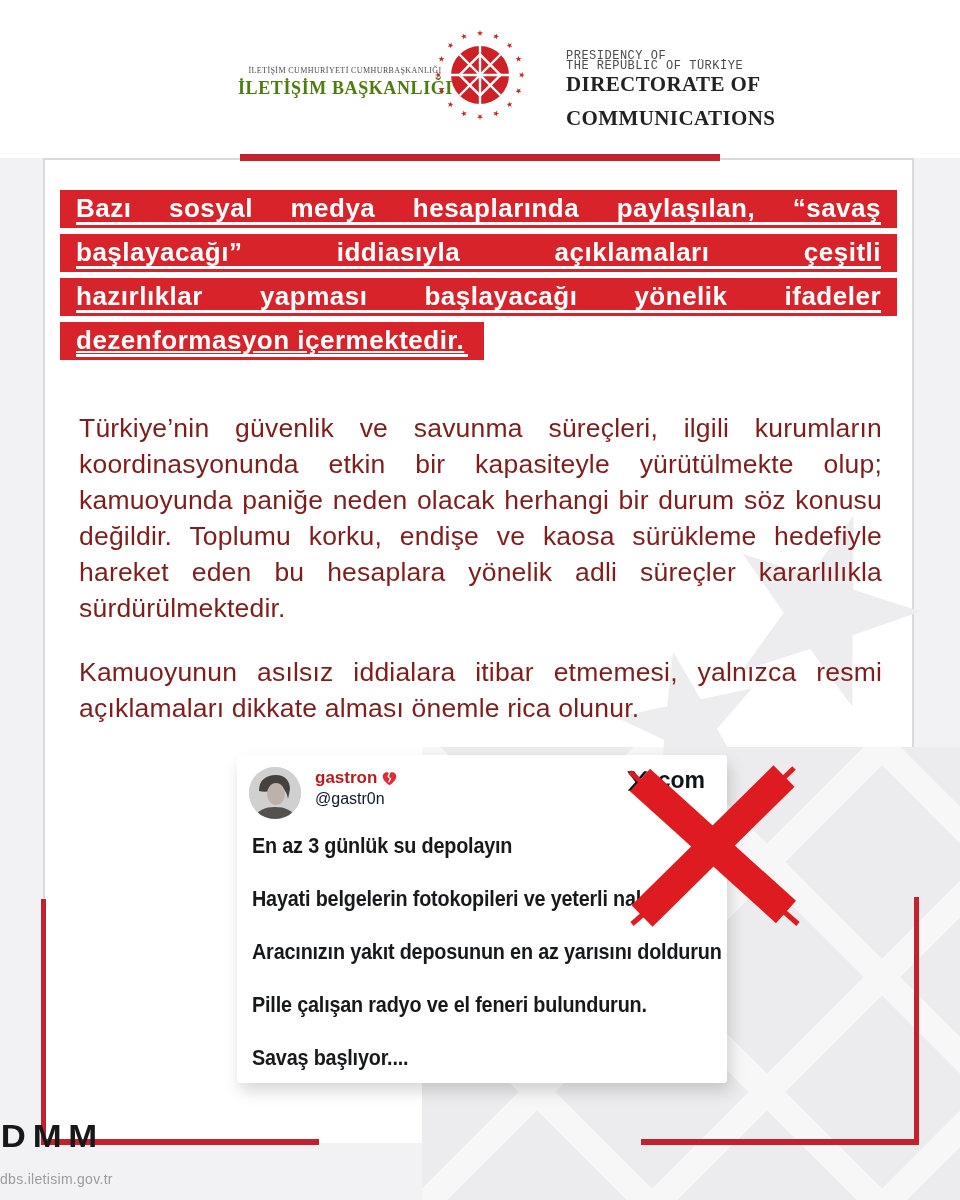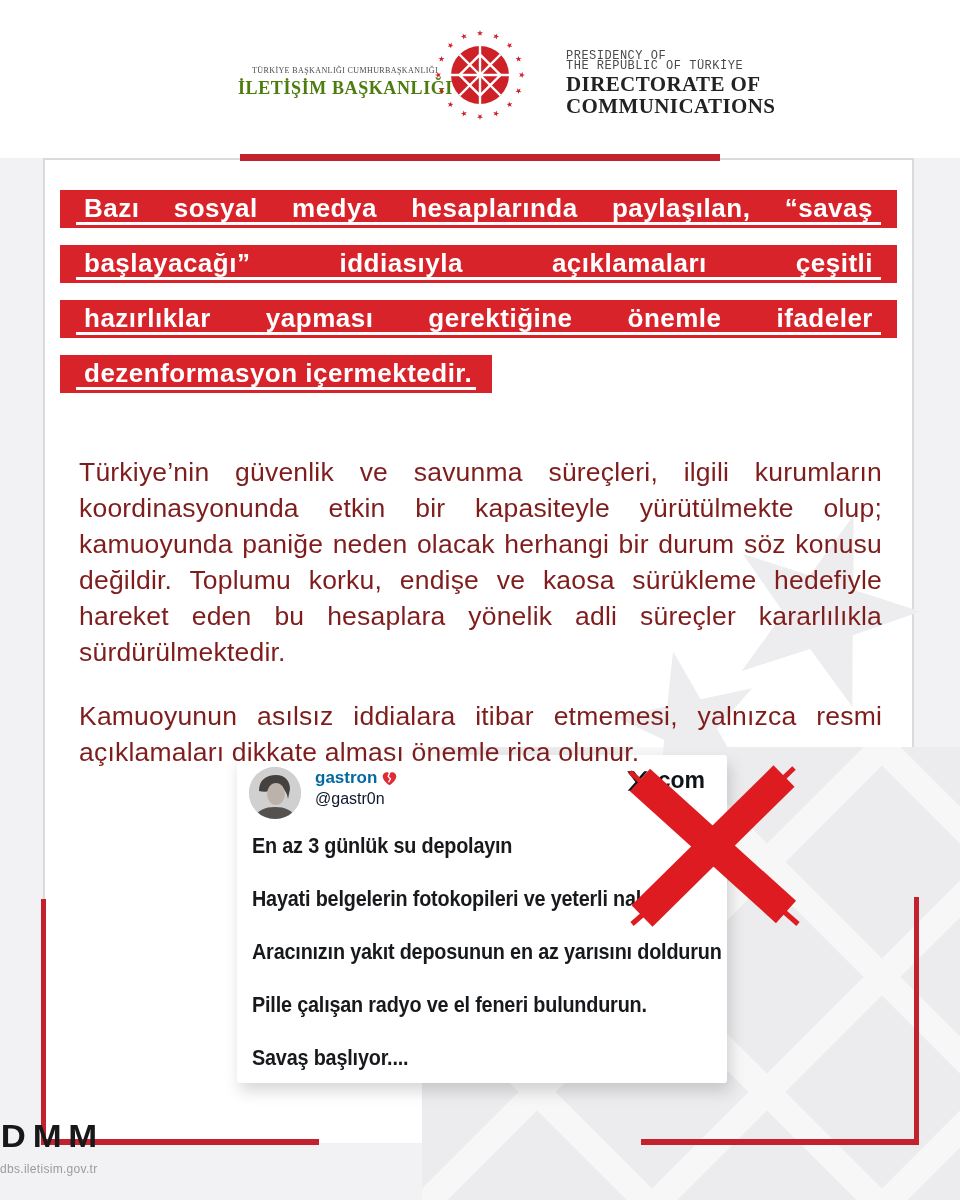--- a/index.html
+++ b/index.html
@@ -19,34 +19,34 @@
   
   .card{position:absolute;left:43px;top:158px;width:871px;height:985px;background:#fff;
         border:2px solid #dadadc;border-bottom-color:transparent;box-sizing:border-box;}
   .wm{position:absolute;pointer-events:none;}
   .wm-pattern{left:377px;top:587px;width:540px;height:470px;}
   .wm-star1{left:682px;top:347px;width:195px;height:195px;transform:rotate(18deg);}
   .wm-star2{left:570px;top:487px;width:145px;height:145px;transform:rotate(-12deg);}
   .card-content{position:relative;z-index:1;padding:30px 15px 0 15px;}
 
   .strip{position:relative;background:#d8232a;color:#fff;font-weight:700;font-size:26px;
-         line-height:37px;height:38px;padding:0 24px;margin-bottom:17px;letter-spacing:.5px;
+         line-height:37px;height:38px;padding:0 16px;margin-bottom:6px;letter-spacing:.5px;
          text-align:justify;text-align-last:justify;text-justify:inter-character;overflow:hidden;box-sizing:border-box;}
   .strip::after{content:'';position:absolute;left:16px;right:16px;bottom:3px;height:3px;background:#fff;}
-  .strip.last{display:inline-block;text-align:right;text-align-last:left;padding-right:20px;}
+  .strip.last{display:inline-block;text-align:right;text-align-last:left;padding-right:20px;text-decoration:underline;}
 
   .para{margin:40px 15px 0 19px;font-size:26.5px;line-height:36px;color:#7f1d1d;text-align:justify;letter-spacing:.2px;}
   .para.second{margin-top:28px;}
 
   
   .tweet-card{position:absolute;left:237px;top:755px;width:490px;height:328px;background:#fff;
               border-radius:3px;box-shadow:3px 8px 16px rgba(0,0,0,.16);}
   .avatar{position:absolute;left:12px;top:12px;width:52px;height:52px;border-radius:50%;overflow:hidden;background:#d2d2d2;}
   .tw-name-row{position:absolute;left:78px;top:13px;display:flex;align-items:center;gap:4px;}
-  .tw-name{font-size:17px;font-weight:700;color:#0369a1;}
+  .tw-name{font-size:17px;font-weight:700;color:#b91c1c;}
   .tw-heart{width:17px;height:17px;display:block;}
   .tw-handle{position:absolute;left:78px;top:35px;font-size:16px;color:#0f172a;}
   .xcom{position:absolute;right:22px;top:12px;display:flex;align-items:center;gap:1px;}
   .xcom .xlogo{width:24px;height:24px;display:block;}
   .xcom .suffix{font-size:23px;font-weight:700;color:#0f1419;}
   .tweet-body{position:absolute;left:15px;top:64px;right:6px;}
   .tweet-line{height:53px;display:flex;align-items:center;font-size:22px;font-weight:700;color:#17191c;
               white-space:nowrap;letter-spacing:-.2px;transform:scaleX(.9);transform-origin:0 50%;}
 
   
@@ -55,30 +55,30 @@
   .accent-top{left:240px;top:154px;width:480px;height:7px;}
   .rb-left-v{left:41px;top:899px;width:5px;height:246px;}
   .rb-left-h{left:41px;top:1139px;width:278px;height:6px;}
   .rb-right-v{left:914px;top:897px;width:5px;height:248px;}
   .rb-right-h{left:641px;top:1139px;width:278px;height:6px;}
 
   
   .footer{position:absolute;left:0;right:0;top:1119px;z-index:3;}
   .dmm{display:inline-block;font-size:31px;font-weight:800;letter-spacing:6px;padding-left:6px;
        color:#17181a;transform:scaleX(1.12);}
-  .site-url{font-size:12px;color:#9b9b9b;letter-spacing:.3px;margin-top:7px;}
+  .site-url{font-size:14px;color:#9b9b9b;letter-spacing:.3px;margin-top:16px;}
 </style>
 </head>
 <body>
 
 <div class="page">
 
   <div class="header-band">
     <div class="logo-left">
-      <div class="small">TÜRKİYE BAŞKANLIĞI CUMHURBAŞKANLIĞI</div>
+      <div class="small">İLETİŞİM CUMHURİYETİ CUMHURBAŞKANLIĞI</div>
       <div class="main">İLETİŞİM BAŞKANLIĞI</div>
     </div>
 
     <svg class="emblem" viewBox="0 0 100 100">
       <defs>
         <polygon id="st" points="50,2 61.8,38.2 98,38.2 68.6,60.5 79.8,95.5 50,74 20.2,95.5 31.4,60.5 2,38.2 38.2,38.2"></polygon>
       </defs>
       <g fill="#cd2027">
         <use href="#st" transform="rotate(0,50,50) translate(50,8) scale(0.062) translate(-50,-50)"></use>
         <use href="#st" transform="rotate(22.5,50,50) translate(50,8) scale(0.062) translate(-50,-50)"></use>
@@ -104,21 +104,21 @@
         <line x1="29.5" y1="29.5" x2="70.5" y2="70.5"></line>
         <line x1="70.5" y1="29.5" x2="29.5" y2="70.5"></line>
       </g>
       <rect x="35.5" y="35.5" width="29" height="29" fill="none" stroke="#ffffff" stroke-width="2.4" transform="rotate(45,50,50)"></rect>
     </svg>
 
     <div class="logo-right">
       <div class="small">PRESIDENCY OF</div>
       <div class="small">THE REPUBLIC OF TÜRKİYE</div>
       <div class="main">DIRECTORATE OF</div>
-      <div class="main" style="margin-top:4px;">COMMUNICATIONS</div>
+      <div class="main" style="margin-top:16px;">COMMUNICATIONS</div>
     </div>
   </div>
 
   <div class="card">
 
     <svg class="wm wm-pattern" viewBox="0 0 540 470" preserveAspectRatio="none">
       <rect width="540" height="470" fill="#ececee"></rect>
       <g stroke="#f7f7f8" stroke-width="26" fill="none">
         <line x1="-460" y1="0" x2="10" y2="470"></line>
         <line x1="-230" y1="0" x2="240" y2="470"></line>
@@ -137,21 +137,21 @@
       <polygon points="50,2 61.8,38.2 98,38.2 68.6,60.5 79.8,95.5 50,74 20.2,95.5 31.4,60.5 2,38.2 38.2,38.2" fill="#ededef"></polygon>
     </svg>
     <svg class="wm wm-star2" viewBox="0 0 100 100">
       <polygon points="50,2 61.8,38.2 98,38.2 68.6,60.5 79.8,95.5 50,74 20.2,95.5 31.4,60.5 2,38.2 38.2,38.2" fill="#ededef"></polygon>
     </svg>
 
     <div class="card-content">
       <div class="headline">
         <div class="strip">Bazı sosyal medya hesaplarında paylaşılan, “savaş</div>
         <div class="strip">başlayacağı” iddiasıyla açıklamaları çeşitli</div>
-        <div class="strip">hazırlıklar yapması gerektiğine önemle ifadeler</div>
+        <div class="strip">hazırlıklar yapması başlayacağı yönelik ifadeler</div>
         <div class="strip last">dezenformasyon içermektedir.</div>
       </div>
       <div class="para">Türkiye’nin güvenlik ve savunma süreçleri, ilgili kurumların koordinasyonunda etkin bir kapasiteyle yürütülmekte olup; kamuoyunda paniğe neden olacak herhangi bir durum söz konusu değildir. Toplumu korku, endişe ve kaosa sürükleme hedefiyle hareket eden bu hesaplara yönelik adli süreçler kararlılıkla sürdürülmektedir.</div>
       <div class="para second">Kamuoyunun asılsız iddialara itibar etmemesi, yalnızca resmi açıklamaları dikkate alması önemle rica olunur.</div>
     </div>
   </div>
 
   <div class="tweet-card">
     <div class="avatar">
       <svg viewBox="0 0 52 52" width="52" height="52">

